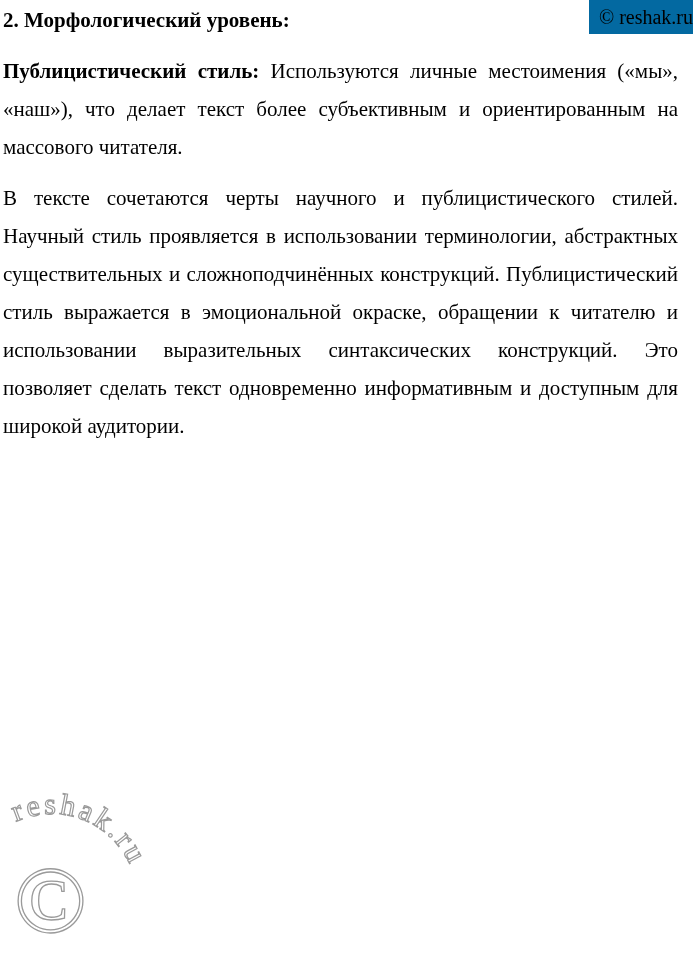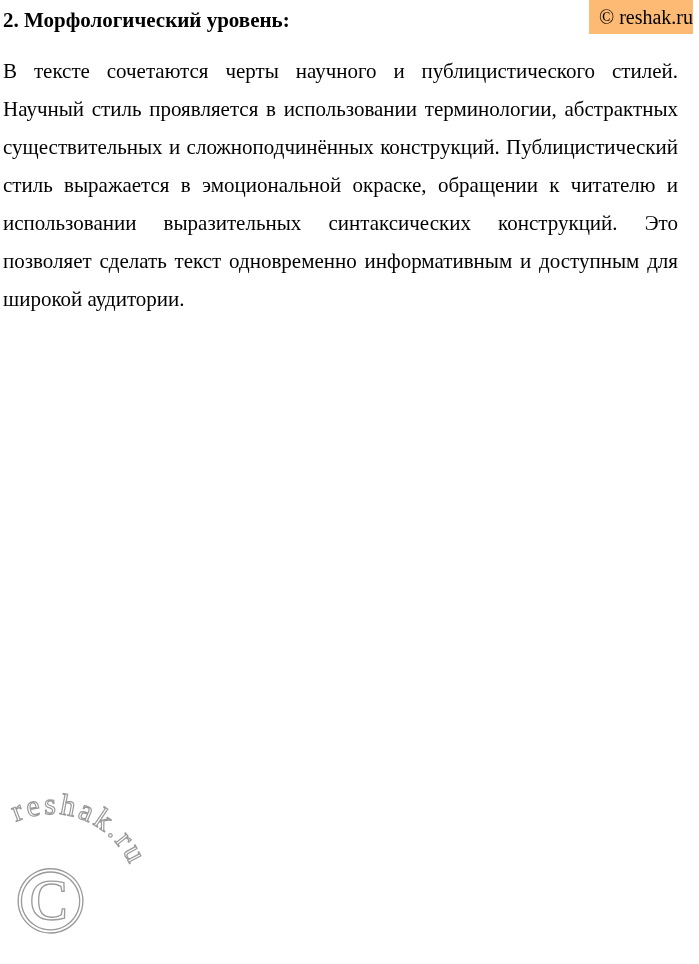--- a/index.html
+++ b/index.html
@@ -32,21 +32,21 @@
     font-weight: bold;
   }
   .copyright {
     position: absolute;
     top: 0px;
     right: 6px;
     font-size: 20px;
     line-height: 34px;
     font-weight: normal;
     text-align: left;
-    background: #fdba74;
+    background: #0369a1;
     padding-left: 10px;
   }
   .watermark {
     position: absolute;
     left: 0px;
     top: 782px;
     pointer-events: none;
   }
   .wm-arc-text {
     font-family: "Liberation Serif", "DejaVu Serif", serif;
@@ -69,20 +69,21 @@
 </head>
 <body>
 
 <div class="page">
 
   <span class="copyright">© reshak.ru</span>
 
   <p class="heading">2. Морфологический уровень:</p>
 
 
+  <p class="para"><b class="lead">Публицистический стиль:</b> <span>Используются личные местоимения («мы», «наш»), что делает текст более субъективным и ориентированным на массового читателя.</span></p>
 
 
 
 
 
   <p class="para"><span>В тексте сочетаются черты научного и публицистического стилей. Научный стиль проявляется в использовании терминологии, абстрактных существительных и сложноподчинённых конструкций. Публицистический стиль выражается в эмоциональной окраске, обращении к читателю и использовании выразительных синтаксических конструкций. Это позволяет сделать текст одновременно информативным и доступным для широкой аудитории.</span></p>
 
   <svg class="watermark" width="210" height="185" viewBox="0 0 210 185" aria-hidden="true">
     <path id="wmArc" d="M 16,40 A 85,85 0 0 1 134,139" fill="none" stroke="none"></path>
     <text class="wm-arc-text"><textPath href="#wmArc">reshak.ru</textPath></text>

